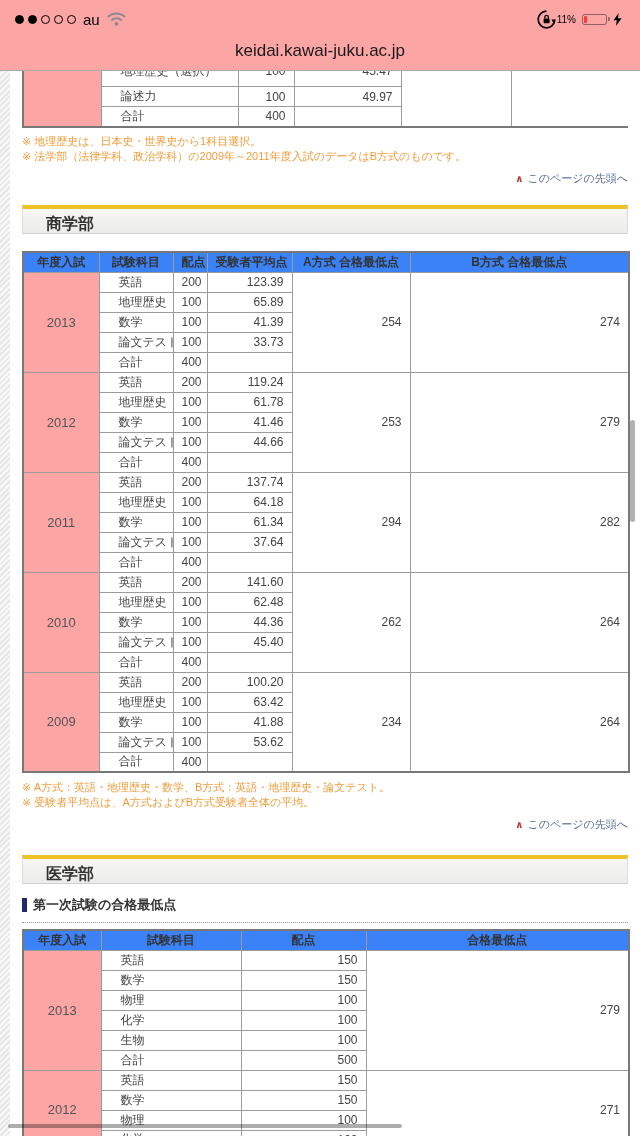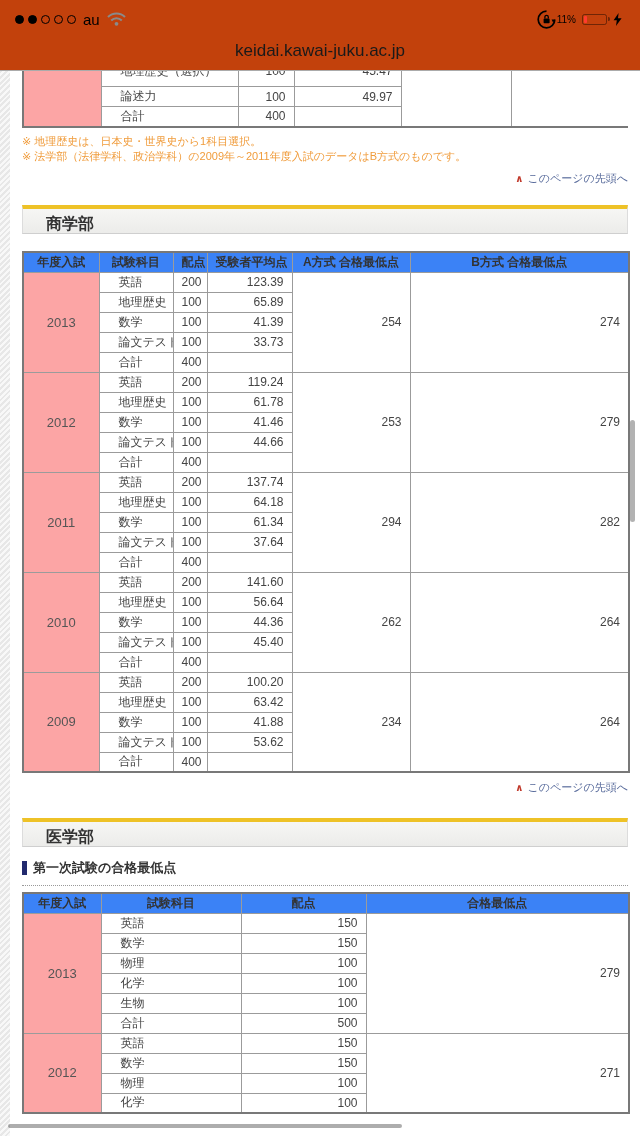--- a/index.html
+++ b/index.html
@@ -1,20 +1,20 @@
 <!DOCTYPE html>
 <html><head>
 <meta charset="utf-8">
 <style>
   html,body{margin:0;padding:0;}
   body{font-family:"Liberation Sans","DejaVu Sans",sans-serif;background:#444;}
   .page{position:relative;width:640px;height:1136px;background:#fff;overflow:hidden;margin:0 auto;}
 
   
-  .chrome{position:absolute;top:0;left:0;right:0;height:71px;background:#c2410c;border-bottom:1px solid #ababab;box-sizing:border-box;z-index:5;}
+  .chrome{position:absolute;top:0;left:0;right:0;height:71px;background:#fca5a5;border-bottom:1px solid #ababab;box-sizing:border-box;z-index:5;}
   .statusbar{display:flex;align-items:center;height:32px;padding:6px 18px 0 15px;box-sizing:border-box;}
   .sb-left{display:flex;align-items:center;}
   .sb-right{display:flex;align-items:center;margin-left:auto;}
   .dots{display:flex;align-items:center;}
   .dot{width:9px;height:9px;border-radius:50%;border:1px solid #000;box-sizing:border-box;margin-right:4px;}
   .dot.f{background:#000;}
   .carrier{font-size:15px;color:#000;margin:0 7px 0 3px;}
   .pct{font-size:10px;color:#000;margin:0 6px 0 0;}
   .batt{width:25px;height:11px;border:1px solid rgba(0,0,0,.42);border-radius:2.5px;position:relative;box-sizing:border-box;}
   .batt .fill{position:absolute;left:1px;top:1px;bottom:1px;width:3px;background:#ff3b30;border-radius:1px;}
@@ -256,21 +256,21 @@
             <td class="yc" rowspan="5">2010</td>
             <td class="sc">英語</td>
             <td class="nc">200</td>
             <td class="nc">141.60</td>
             <td class="mc" rowspan="5">262</td>
             <td class="mc" rowspan="5">264</td>
           </tr>
           <tr>
             <td class="sc">地理歴史</td>
             <td class="nc">100</td>
-            <td class="nc">56.64</td>
+            <td class="nc">62.48</td>
           </tr>
           <tr>
             <td class="sc">数学</td>
             <td class="nc">100</td>
             <td class="nc">44.36</td>
           </tr>
           <tr>
             <td class="sc">論文テスト</td>
             <td class="nc">100</td>
             <td class="nc">45.40</td>
@@ -304,20 +304,24 @@
             <td class="nc">53.62</td>
           </tr>
           <tr>
             <td class="sc">合計</td>
             <td class="nc">400</td>
             <td class="nc"></td>
           </tr>
         </tbody>
       </table>
 
+    <div class="notes" style="margin-top:7px;">
+      <div class="note">※ A方式：英語・地理歴史・数学、B方式：英語・地理歴史・論文テスト。</div>
+      <div class="note">※ 受験者平均点は、A方式およびB方式受験者全体の平均。</div>
+    </div>
 
     <div class="backtop">
       <a><span class="arrow">∧</span><span>このページの先頭へ</span></a>
     </div>
 
     <div class="secbox med">
       <span>医学部</span>
     </div>
 
     <div class="subhead">

